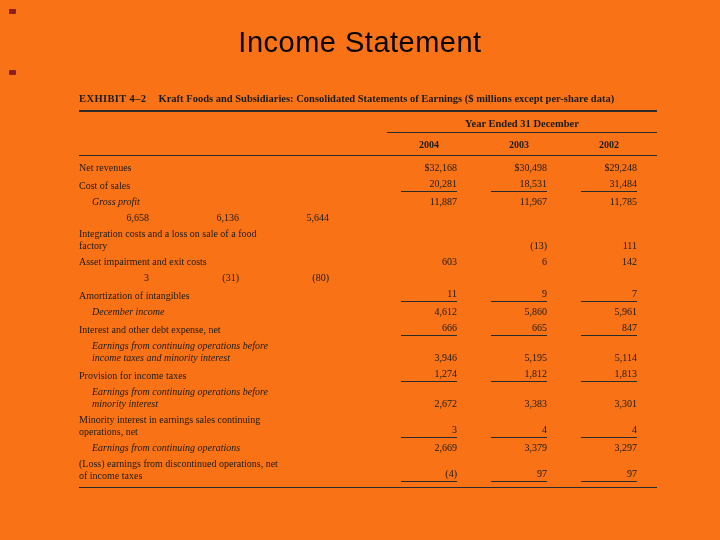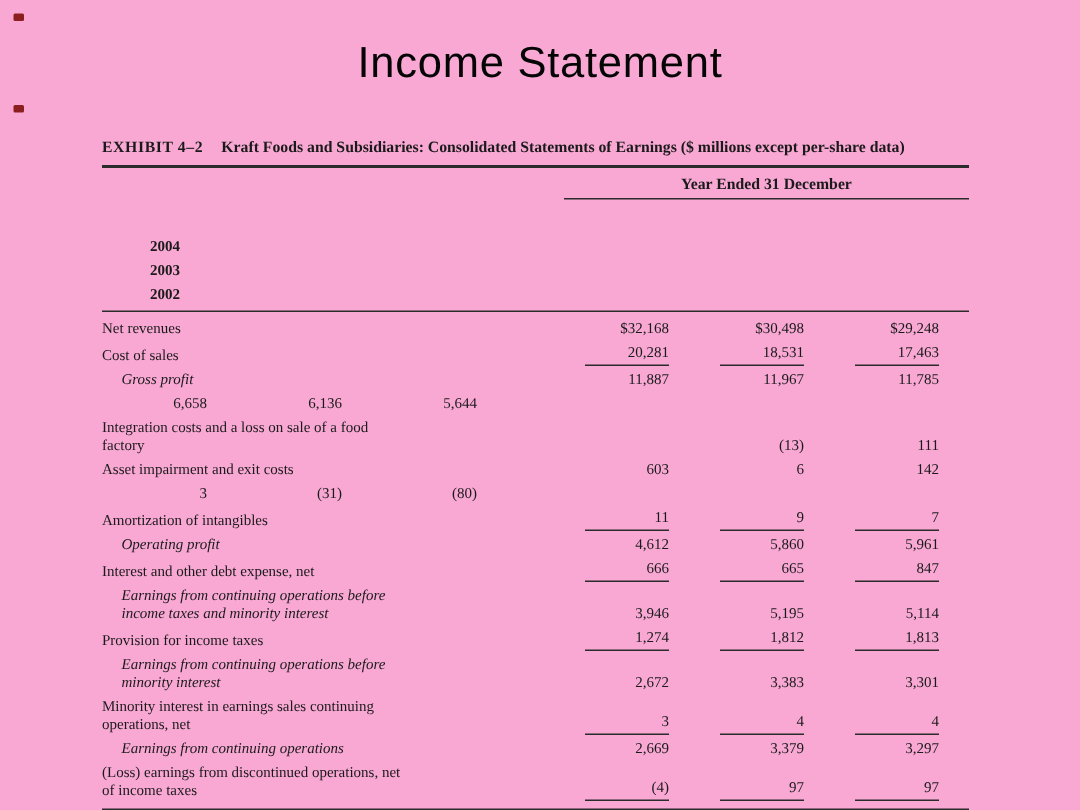--- a/index.html
+++ b/index.html
@@ -4,36 +4,36 @@
 <style>
   * { margin:0; padding:0; box-sizing:border-box; }
   html,body { width:720px; height:540px; }
   body {
     background:#ffffff;
     font-family:"Liberation Serif", serif;
     position:relative;
     overflow:hidden;
     color:#1a1a1a;
   }
-  .slide { position:absolute; inset:0; background:#f9a8d4; }
+  .slide { position:absolute; inset:0; background:#f97316; }
 
   .dot {
     position:absolute; width:7px; height:5px;
     background:#8b1f1f; border-radius:1px;
   }
   .dot.d1 { left:9px; top:9px; }
   .dot.d2 { left:9px; top:70px; }
 
   .title {
     font-family:"Liberation Sans", sans-serif;
     font-size:29px; font-weight:400; letter-spacing:.5px;
     color:#050505; text-align:center; margin-top:26px;
   }
 
-  .exhibit { position:absolute; left:68px; top:92px; width:578px; }
+  .exhibit { position:absolute; left:79px; top:92px; width:578px; }
 
   .exhibit-header { font-size:10.5px; line-height:13px; padding-bottom:5px; }
   .exhibit-label { font-weight:700; letter-spacing:.4px; margin-right:12px; }
   .exhibit-caption { font-weight:600; }
 
   .tbl {
     border-top:2px solid #2b2b2b;
     border-bottom:1.5px solid #2b2b2b;
     padding-top:5px; padding-bottom:3px;
   }
@@ -54,22 +54,22 @@
   .rule .vtxt { border-bottom:1px solid #2b2b2b; padding-bottom:1px; }
 
   .colgroup-row { display:flex; }
   .colgroup-spacer { flex:1; }
   .colgroup {
     width:270px; flex:none; text-align:center;
     font-weight:700; font-size:10.5px; line-height:13px;
     border-bottom:1.3px solid #2b2b2b; padding-bottom:2px;
   }
   .hdr-row {
-    display:flex; margin-top:20px; padding-bottom:2px;
-    border-bottom:1.3px solid #2b2b2b; margin-bottom:4px;flex-direction:column;
+    display:flex; margin-top:4px; padding-bottom:2px;
+    border-bottom:1.3px solid #2b2b2b; margin-bottom:4px;
   }
   .hdr-row .val { font-weight:700; }
   .hdr-row .vtxt { text-align:center; }
 </style>
 </head>
 <body>
 
 <div class="slide">
 
   <span class="dot d1"></span>
@@ -101,21 +101,21 @@
           <div class="row">
             <div class="label-cell">Net revenues</div>
             <div class="val"><span class="vtxt">$32,168</span></div>
             <div class="val"><span class="vtxt">$30,498</span></div>
             <div class="val"><span class="vtxt">$29,248</span></div>
           </div>
           <div class="row">
             <div class="label-cell">Cost of sales</div>
             <div class="val rule"><span class="vtxt">20,281</span></div>
             <div class="val rule"><span class="vtxt">18,531</span></div>
-            <div class="val rule"><span class="vtxt">17,463</span></div>
+            <div class="val rule"><span class="vtxt">31,484</span></div>
           </div>
           <div class="row">
             <div class="label-cell indent">Gross profit</div>
             <div class="val"><span class="vtxt">11,887</span></div>
             <div class="val"><span class="vtxt">11,967</span></div>
             <div class="val"><span class="vtxt">11,785</span></div>
           </div>
           <div class="row">
             <div class="val"><span class="vtxt">6,658</span></div>
             <div class="val"><span class="vtxt">6,136</span></div>
@@ -139,21 +139,21 @@
             <div class="val"><span class="vtxt">(31)</span></div>
             <div class="val"><span class="vtxt">(80)</span></div>
           </div>
           <div class="row">
             <div class="label-cell">Amortization of intangibles</div>
             <div class="val rule"><span class="vtxt">11</span></div>
             <div class="val rule"><span class="vtxt">9</span></div>
             <div class="val rule"><span class="vtxt">7</span></div>
           </div>
           <div class="row">
-            <div class="label-cell indent">Operating profit</div>
+            <div class="label-cell indent">December income</div>
             <div class="val"><span class="vtxt">4,612</span></div>
             <div class="val"><span class="vtxt">5,860</span></div>
             <div class="val"><span class="vtxt">5,961</span></div>
           </div>
           <div class="row">
             <div class="label-cell">Interest and other debt expense, net</div>
             <div class="val rule"><span class="vtxt">666</span></div>
             <div class="val rule"><span class="vtxt">665</span></div>
             <div class="val rule"><span class="vtxt">847</span></div>
           </div>

